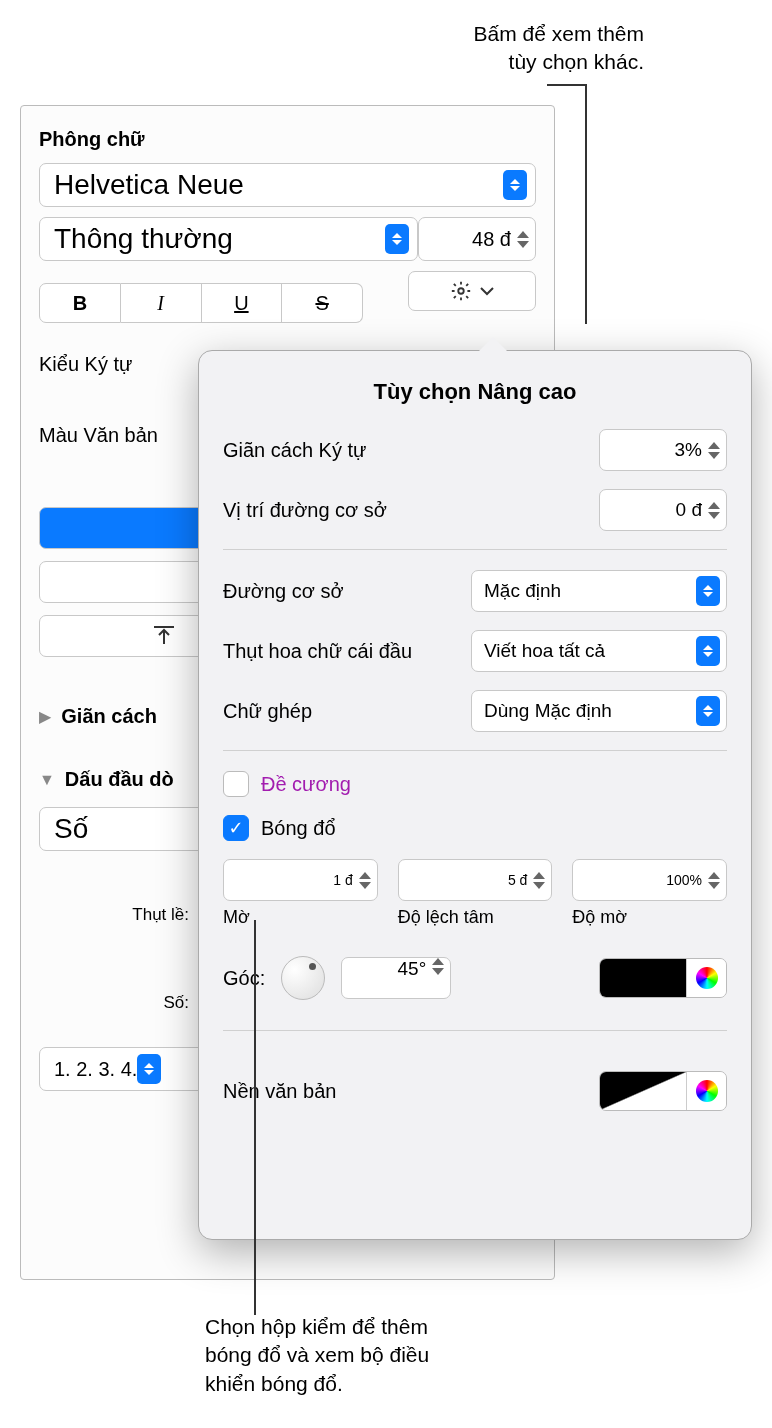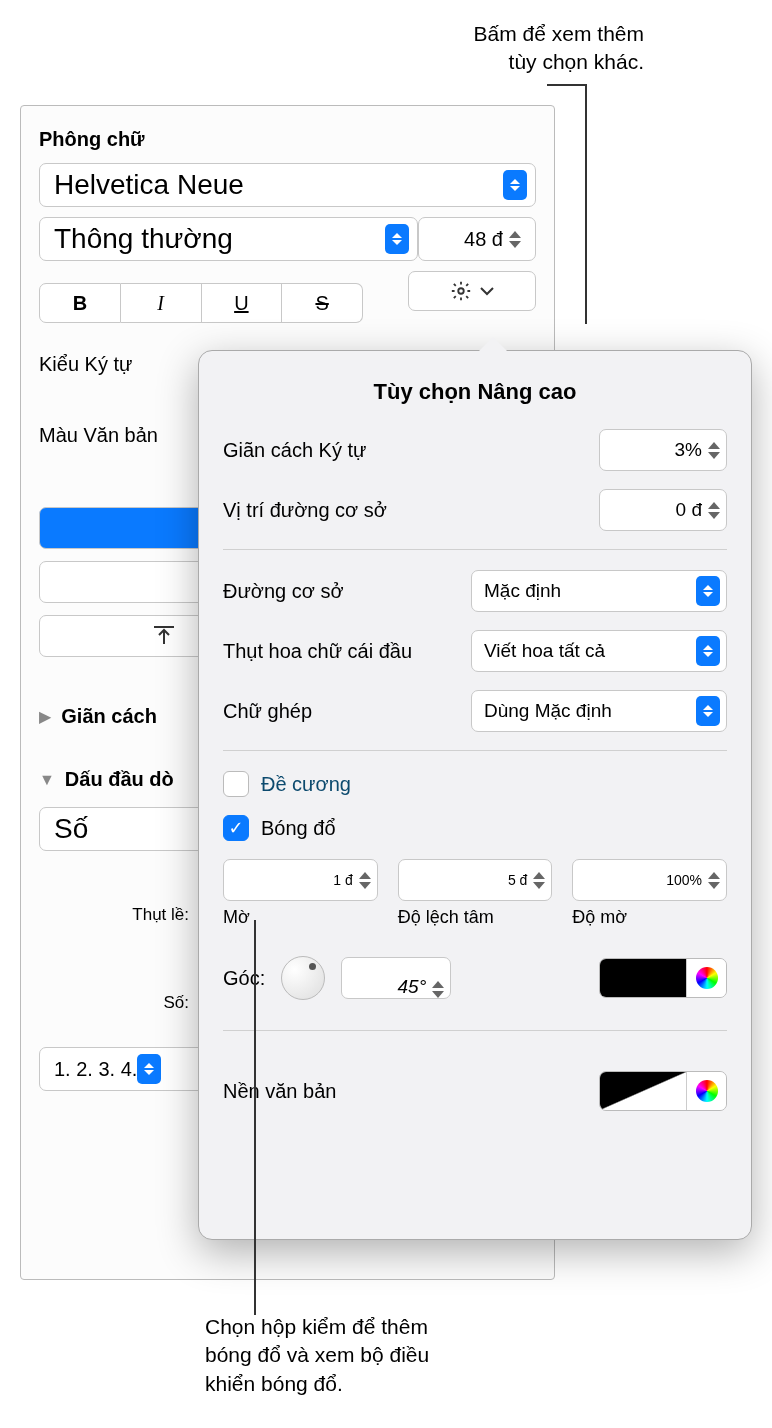--- a/index.html
+++ b/index.html
@@ -18,21 +18,21 @@
 
 .dropdown { display: flex; align-items: center; background: #fff; border: 1px solid #c8c8c8; border-radius: 7px; height: 44px; padding: 0 8px 0 14px; font-size: 28px; }
 .dropdown .label { flex: 1; }
 .dropdown-btn { width: 24px; height: 30px; background: #0a7aff; border-radius: 5px; display: flex; flex-direction: column; align-items: center; justify-content: center; gap: 2px; }
 .dropdown-btn::before, .dropdown-btn::after { content: ''; width: 0; height: 0; border-left: 5px solid transparent; border-right: 5px solid transparent; }
 .dropdown-btn::before { border-bottom: 5px solid #fff; }
 .dropdown-btn::after { border-top: 5px solid #fff; }
 
 .row { display: flex; margin-top: 10px; }
 .style-dd { flex: 1; }
-.size-field { display: flex; align-items: center; background: #fff; border: 1px solid #c8c8c8; border-radius: 7px; height: 44px; width: 118px; padding: 0 14px 0 10px; }
+.size-field { display: flex; align-items: center; background: #fff; border: 1px solid #c8c8c8; border-radius: 7px; height: 44px; width: 118px; padding: 0 6px 0 10px; }
 .size-field .val { flex: 1; text-align: right; font-size: 20px; padding-right: 6px; }
 .stepper { display: flex; flex-direction: column; gap: 3px; }
 .stepper span { width: 0; height: 0; border-left: 6px solid transparent; border-right: 6px solid transparent; }
 .stepper .up { border-bottom: 7px solid #666; }
 .stepper .down { border-top: 7px solid #666; }
 
 .btn-group { display: flex; margin-top: 12px; }
 .btn-group .btn { flex: 1; height: 40px; background: #fff; border: 1px solid #c8c8c8; display: flex; align-items: center; justify-content: center; font-size: 20px; }
 .btn-group .btn:first-child { border-radius: 7px 0 0 7px; }
 .btn-group .btn:last-child { border-radius: 0 7px 7px 0; }
@@ -69,33 +69,33 @@
 .pop-input .val { flex: 1; text-align: right; padding-right: 6px; font-size: 19px;}
 
 .pop-dd { display: flex; align-items: center; background: #fff; border: 1px solid #c8c8c8; border-radius: 7px; height: 42px; padding: 0 6px 0 12px; font-size: 19px; width: 256px;}
 .pop-dd .label { flex: 1; }
 
 .divider { height: 1px; background: #d0d0d0; margin: 14px 0 20px; }
 
 .checkbox-row { display: flex; align-items: center; gap: 12px; font-size: 20px; margin-bottom: 18px; }
 .checkbox { width: 26px; height: 26px; border: 1px solid #bbb; border-radius: 6px; background: #fff; display: flex; align-items: center; justify-content: center; }
 .checkbox.checked { background: #0a7aff; border-color: #0a7aff; color: #fff; font-size: 18px; }
-.checkbox-row.disabled { color: #0c4a6e; }
+.checkbox-row.disabled { color: #a21caf; }
 
 .shadow-grid { display: flex; gap: 20px; margin-bottom: 8px; }
 .shadow-item { flex: 1; }
 .shadow-item .field { display: flex; align-items: center; background: #fff; border: 1px solid #c8c8c8; border-radius: 7px; height: 42px; padding: 0 6px 0 10px; }
 .shadow-item .field .val { flex: 1; text-align: right; padding-right: 6px; font-size: 14px;}
 .shadow-item .sl { font-size: 18px; margin-top: 6px; }
 
 .angle-row { display: flex; align-items: center; gap: 16px; margin-top: 28px; }
 .angle-row .lbl { font-size: 20px; }
 .angle-dial { width: 44px; height: 44px; border-radius: 50%; background: radial-gradient(circle at 30% 30%, #fff, #ddd); border: 1px solid #bbb; position: relative; }
 .angle-dial::after { content: ''; position: absolute; top: 6px; right: 8px; width: 7px; height: 7px; background: #555; border-radius: 50%; }
-.angle-field { display: flex; align-items: flex-end; background: #fff; border: 1px solid #c8c8c8; border-radius: 7px; height: 42px; width: 110px; padding: 0 6px 0 10px; font-style: italic; }
+.angle-field { display: flex; align-items: flex-start; background: #fff; border: 1px solid #c8c8c8; border-radius: 7px; height: 42px; width: 110px; padding: 0 6px 0 10px; }
 .angle-field .val { flex: 1; text-align: right; padding-right: 6px; font-size: 19px;}
 .color-well { width: 128px; height: 40px; border: 1px solid #bbb; border-radius: 7px; display: flex; overflow: hidden; }
 .color-well .swatch { flex: 1; background: #000; }
 .color-well .wheel { width: 40px; display: flex; align-items: center; justify-content: center; background: #fff; border-left: 1px solid #ccc; }
 .wheel-icon { width: 22px; height: 22px; border-radius: 50%; background: conic-gradient(red,yellow,lime,cyan,blue,magenta,red); }
 
 .bg-row { display: flex; align-items: center; margin-top: 40px; gap: 16px; }
 .bg-row .lbl { flex: 1; font-size: 20px; }
 .bg-swatch { flex: 1; background: linear-gradient(to bottom right, #000 0%, #000 49%, #fff 51%, #fff 100%); }
 

